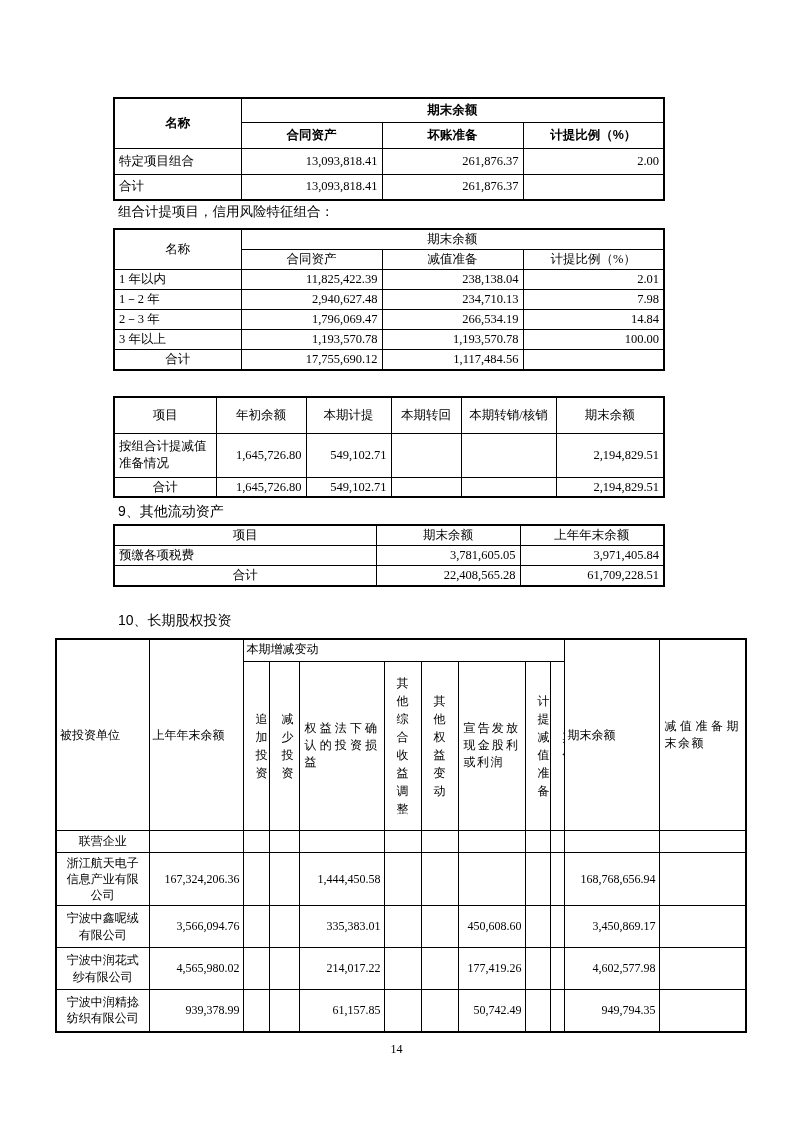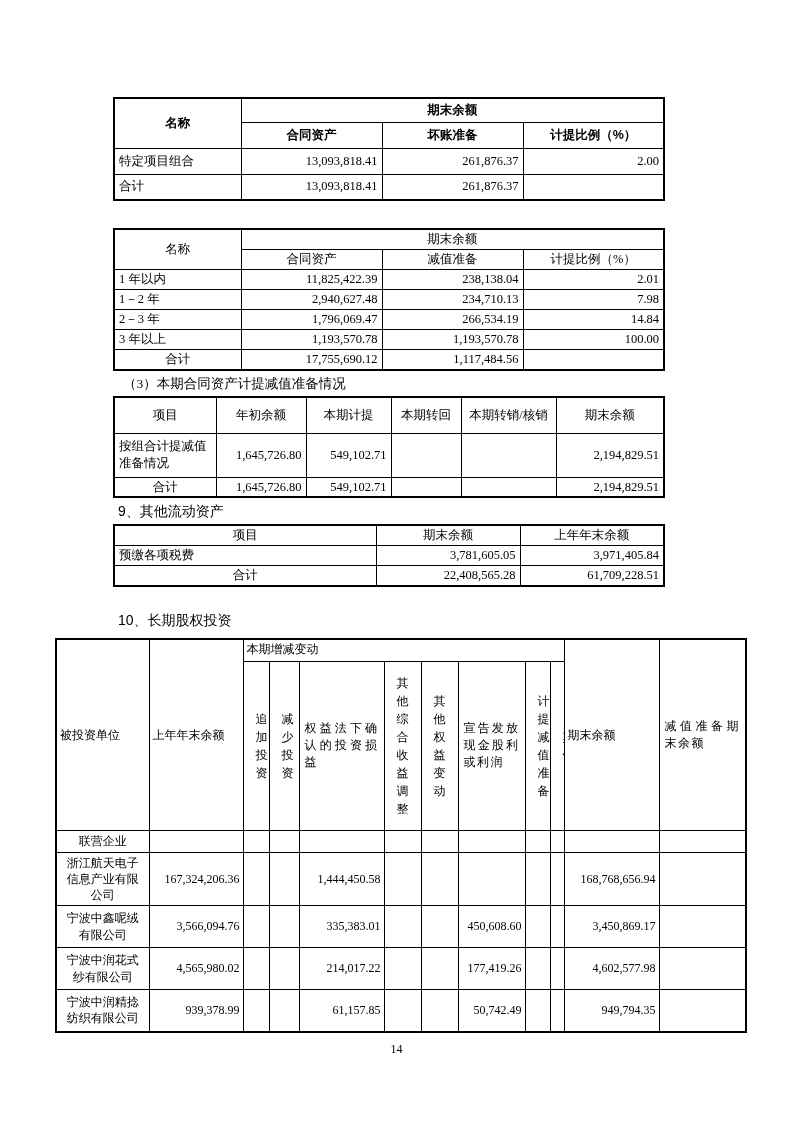--- a/index.html
+++ b/index.html
@@ -56,20 +56,21 @@
     </tr>
     <tr class="h26">
       <td>合计</td>
       <td class="num">13,093,818.41</td>
       <td class="num">261,876.37</td>
       <td class="num"></td>
     </tr>
   </tbody>
     </table>
 
+  <div class="caption" style="top:203px; left:118px;">组合计提项目，信用风险特征组合：</div>
 
   <table id="t2" style="top:228px; left:113px; width:550px;">
     <colgroup>
         <col style="width:127px">
         <col style="width:141px">
         <col style="width:141px">
         <col style="width:141px">
       </colgroup>
     <tbody>
         <tr class="h17">
@@ -107,21 +108,20 @@
     </tr>
     <tr class="h20">
       <td class="ctr">合计</td>
       <td class="num">17,755,690.12</td>
       <td class="num">1,117,484.56</td>
       <td class="num"></td>
     </tr>
   </tbody>
     </table>
 
-  <div class="caption" style="top:375px; left:123px;">（3）本期合同资产计提减值准备情况</div>
 
   <table id="t3" style="top:396px; left:113px; width:550px;">
     <colgroup>
         <col style="width:102px">
         <col style="width:90px">
         <col style="width:85px">
         <col style="width:70px">
         <col style="width:95px">
         <col style="width:108px">
       </colgroup>

